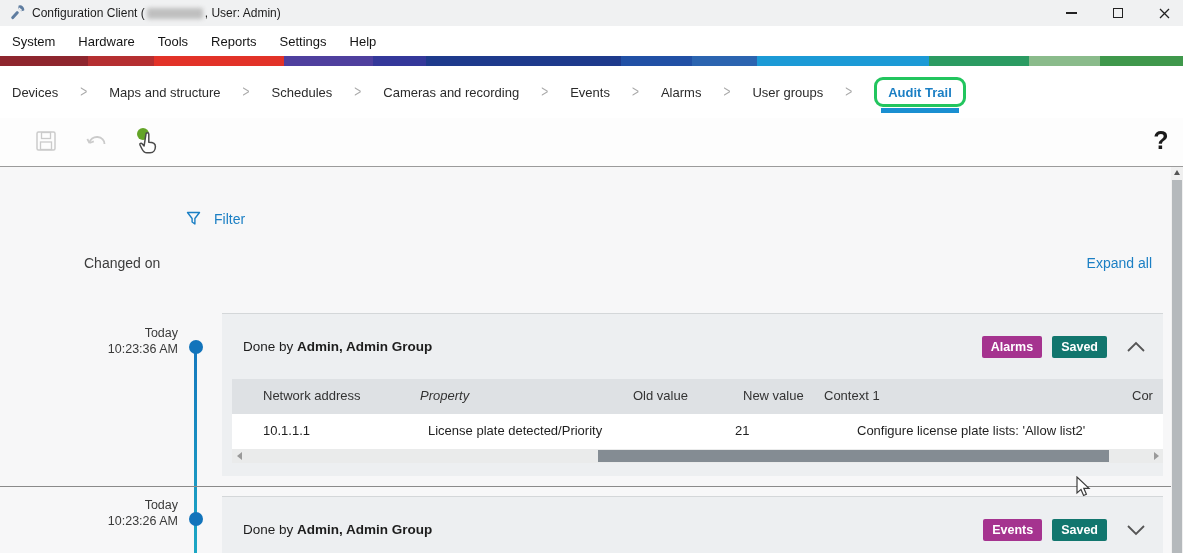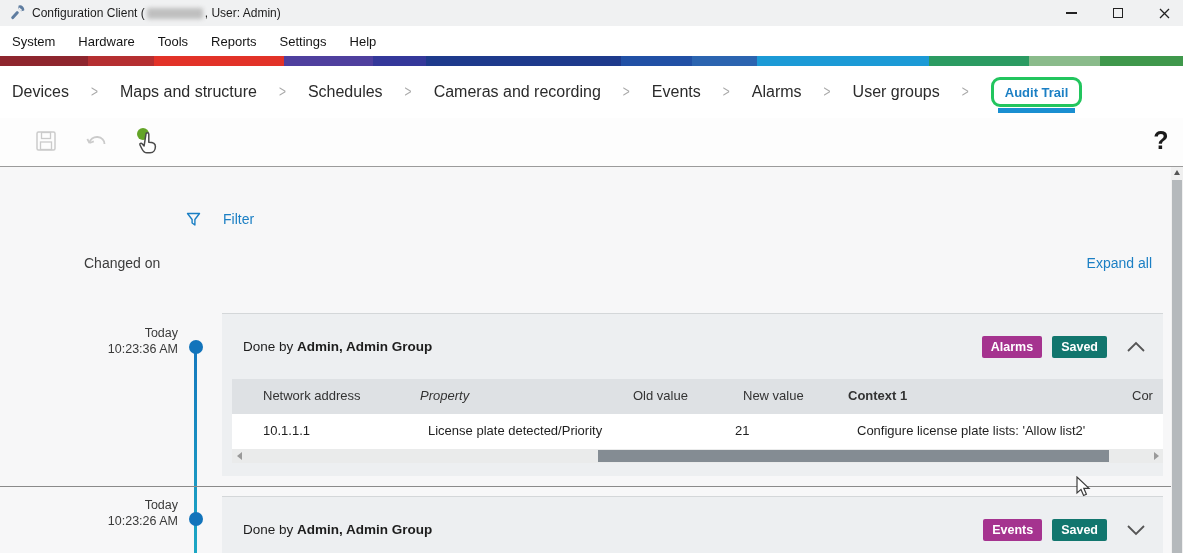--- a/index.html
+++ b/index.html
@@ -24,37 +24,37 @@
   
   .stripe { position:absolute; left:0; top:56px; width:1183px; height:10px;
     background:linear-gradient(90deg,
       #8E262E 0%, #8E262E 7.4%, #B52F31 7.4%, #B52F31 13%, #E23228 13%, #E23228 24%,
       #4F3F9E 24%, #4F3F9E 31.5%, #34389A 31.5%, #34389A 36%, #1E3A8C 36%, #1E3A8C 52.5%,
       #2150A5 52.5%, #2150A5 58.5%, #2B64B0 58.5%, #2B64B0 64%, #1C9AD6 64%, #1C9AD6 78.5%,
       #2B9B62 78.5%, #2B9B62 87%, #8ABB8B 87%, #8ABB8B 93%, #3F984C 93%, #3F984C 100%); }
 
   
   .tabbar { position:absolute; left:0; top:66px; width:1183px; height:52px; background:#fff; display:flex; align-items:center; padding-left:10px; }
-  .tab { font-size:16px; color:#2b2b2b; padding:4px 2px; white-space:nowrap; }
+  .tab { font-size:13px; color:#2b2b2b; padding:4px 2px; white-space:nowrap; }
   .tab-sep { color:#a9a9a9; font-size:12px; margin:0 20px; transform:scaleY(1.3); display:inline-block; }
   .tab-active-wrap { position:relative; border:3px solid #22c55e; border-radius:9px; padding:3px 11px; margin:0 2px; }
   .tab-active { font-size:13px; font-weight:bold; color:#1B7FC4; white-space:nowrap; }
   .tab-underline { position:absolute; left:4px; right:4px; bottom:-9px; height:5px; background:#1A8FD1; }
 
   
   .toolbar { position:absolute; left:0; top:118px; width:1183px; height:48px; background:#fdfdfd; }
   .tool-btn { position:absolute; top:6px; width:34px; height:34px; display:flex; align-items:center; justify-content:center; }
   .tb-save { left:29px; } .tb-undo { left:80px; } .tb-activate { left:131px; }
   .help-btn { position:absolute; right:8px; top:4px; width:28px; height:36px; font-size:25px; font-weight:bold; color:#1b1b1b; text-align:center; line-height:36px; }
   .toolbar-divider { position:absolute; left:0; top:166px; width:1183px; height:1px; background:#9b9b9b; }
 
   
   .content { position:absolute; left:0; top:167px; width:1183px; height:386px; background:#f7f7f8; overflow:hidden; }
 
-  .filter-link { position:absolute; left:186px; top:44px; display:flex; align-items:flex-end; gap:22px; color:#1B7FC4; font-size:14px; }
+  .filter-link { position:absolute; left:186px; top:44px; display:flex; align-items:flex-start; gap:13px; color:#1B7FC4; font-size:14px; }
   .changed-on { position:absolute; left:84px; top:88px; font-size:14px; color:#3c3c3c; }
   .expand-all { position:absolute; right:31px; top:88px; font-size:14px; color:#1B7FC4; }
 
   
   .timeline-line { position:absolute; left:194px; top:180px; width:3px; height:206px; background:linear-gradient(180deg,#1578BE,#1CA7C4); }
   .timeline-dot { position:absolute; width:14px; height:14px; border-radius:50%; background:#1274BB; left:189px; }
   .dot-1 { top:173px; } .dot-2 { top:345px; }
   .time-label { position:absolute; width:105px; text-align:right; font-size:12.5px; color:#3a3a3a; line-height:16px; left:73px; }
   .time-1 { top:158px; } .time-2 { top:330px; }
 
@@ -69,21 +69,21 @@
   .badge { color:#fff; font-weight:bold; font-size:12.5px; padding:4px 9px; border-radius:2px; margin-left:10px; white-space:nowrap; }
   .chevron-btn { margin-left:16px; width:26px; height:26px; display:flex; align-items:center; justify-content:center; }
 
   .audit-table { position:absolute; left:10px; top:65px; width:931px; }
   .t-head { position:relative; height:35px; background:#dee1e4; overflow:hidden; }
   .t-head span, .t-row span { position:absolute; top:9px; font-size:13px; white-space:nowrap; }
   .t-head span { color:#333; }
   .t-row { position:relative; height:35px; background:#ffffff; overflow:hidden; }
   .t-row span { color:#1f1f1f; }
   .c-netaddr { left:31px; } .c-property { left:188px;font-style:italic; } .c-old { left:401px; }
-  .c-new { left:511px; } .c-ctx1 { left:616px;font-weight:bold; } .c-ctx2 { left:900px; }
+  .c-new { left:511px; } .c-ctx1 { left:592px; } .c-ctx2 { left:900px; }
   .r-netaddr { left:31px; } .r-property { left:196px; } .r-new { left:503px; } .r-ctx1 { left:625px; }
 
   .h-scroll { position:relative; height:14px; background:#eaebeb; }
   .h-thumb { position:absolute; left:366px; top:1px; width:511px; height:12px; background:#848c93; }
   .h-arrow { position:absolute; top:0; width:14px; height:14px; display:flex; align-items:center; justify-content:center; }
   .h-arrow-left { left:0; } .h-arrow-right { right:0; }
   .tri-left { width:0; height:0; border-top:4px solid transparent; border-bottom:4px solid transparent; border-right:5px solid #9a9a9a; }
   .tri-right { width:0; height:0; border-top:4px solid transparent; border-bottom:4px solid transparent; border-left:5px solid #9a9a9a; }
 
   .mid-divider { position:absolute; left:0; top:319px; width:1183px; height:1px; background:#8a8a8a; }

